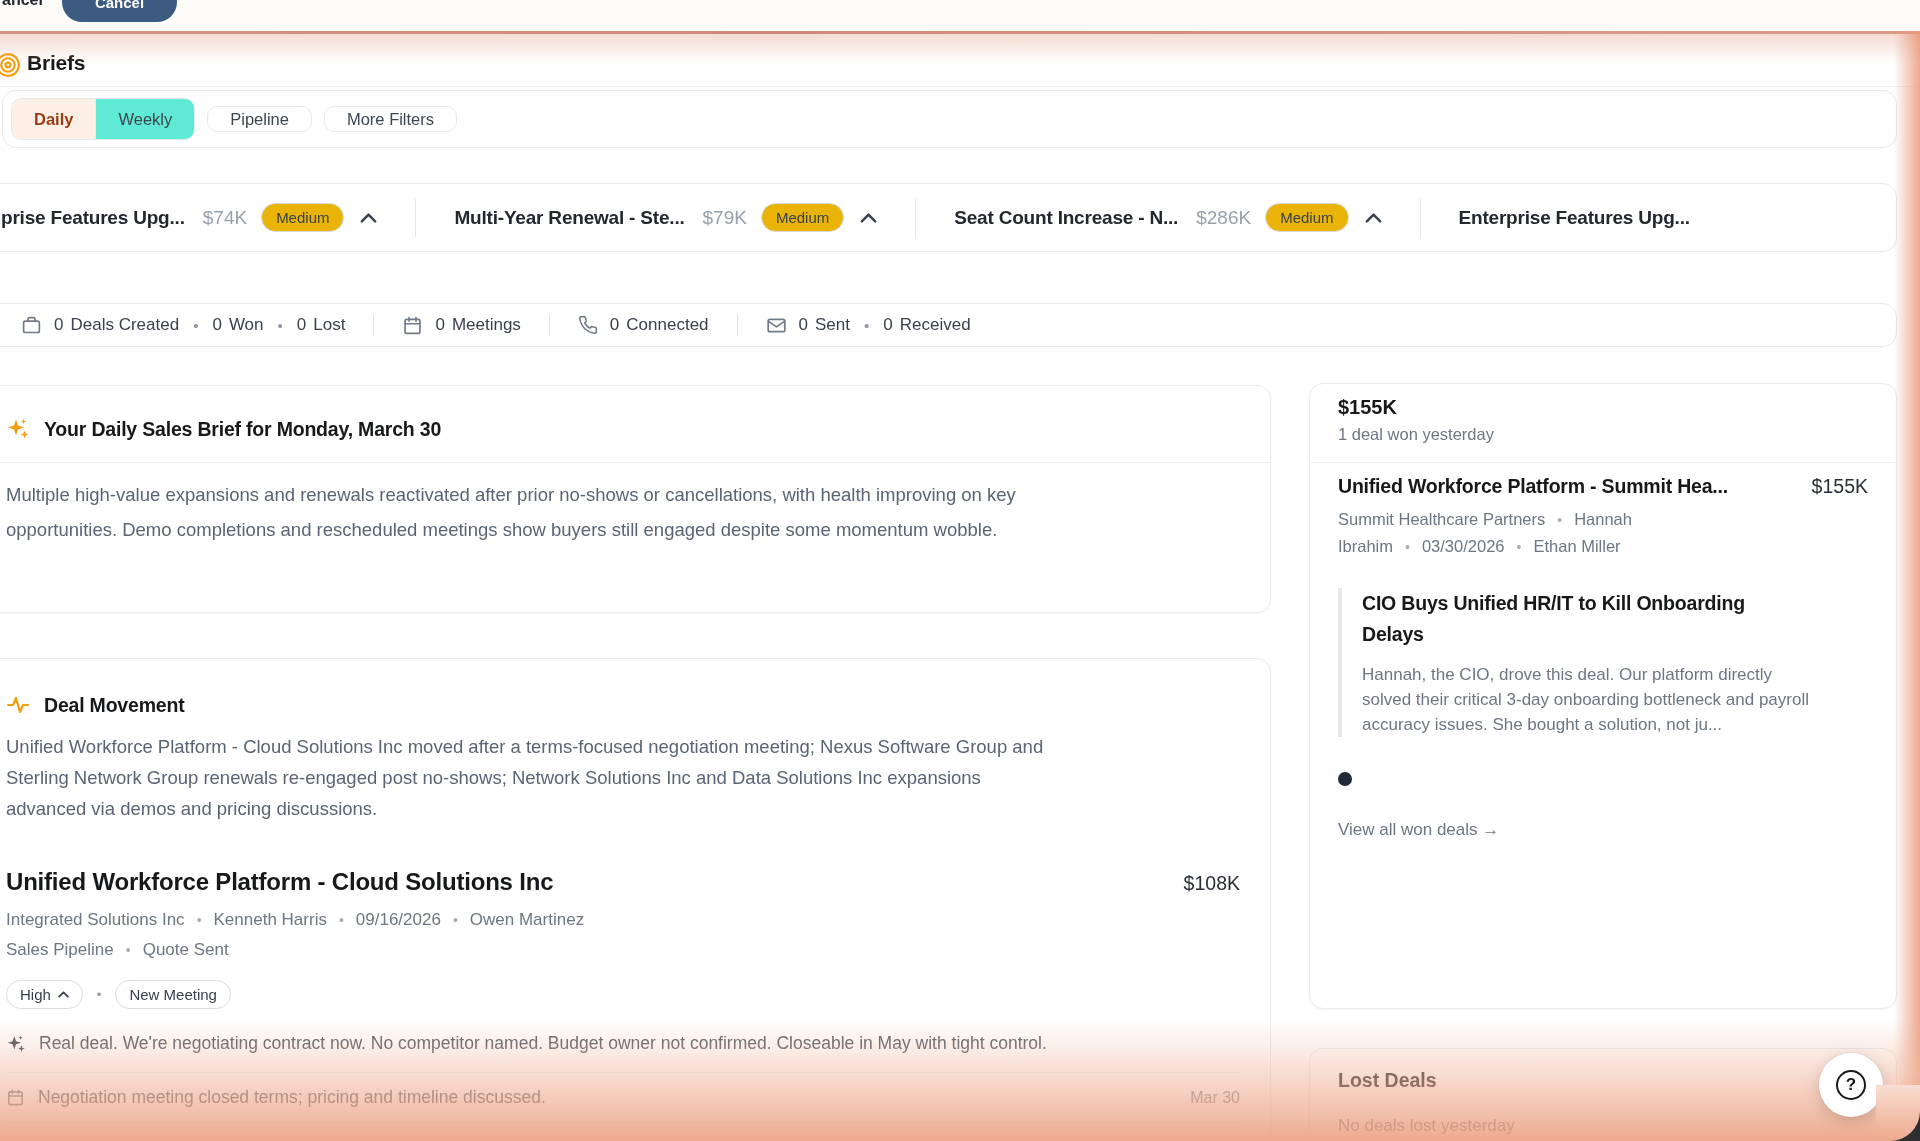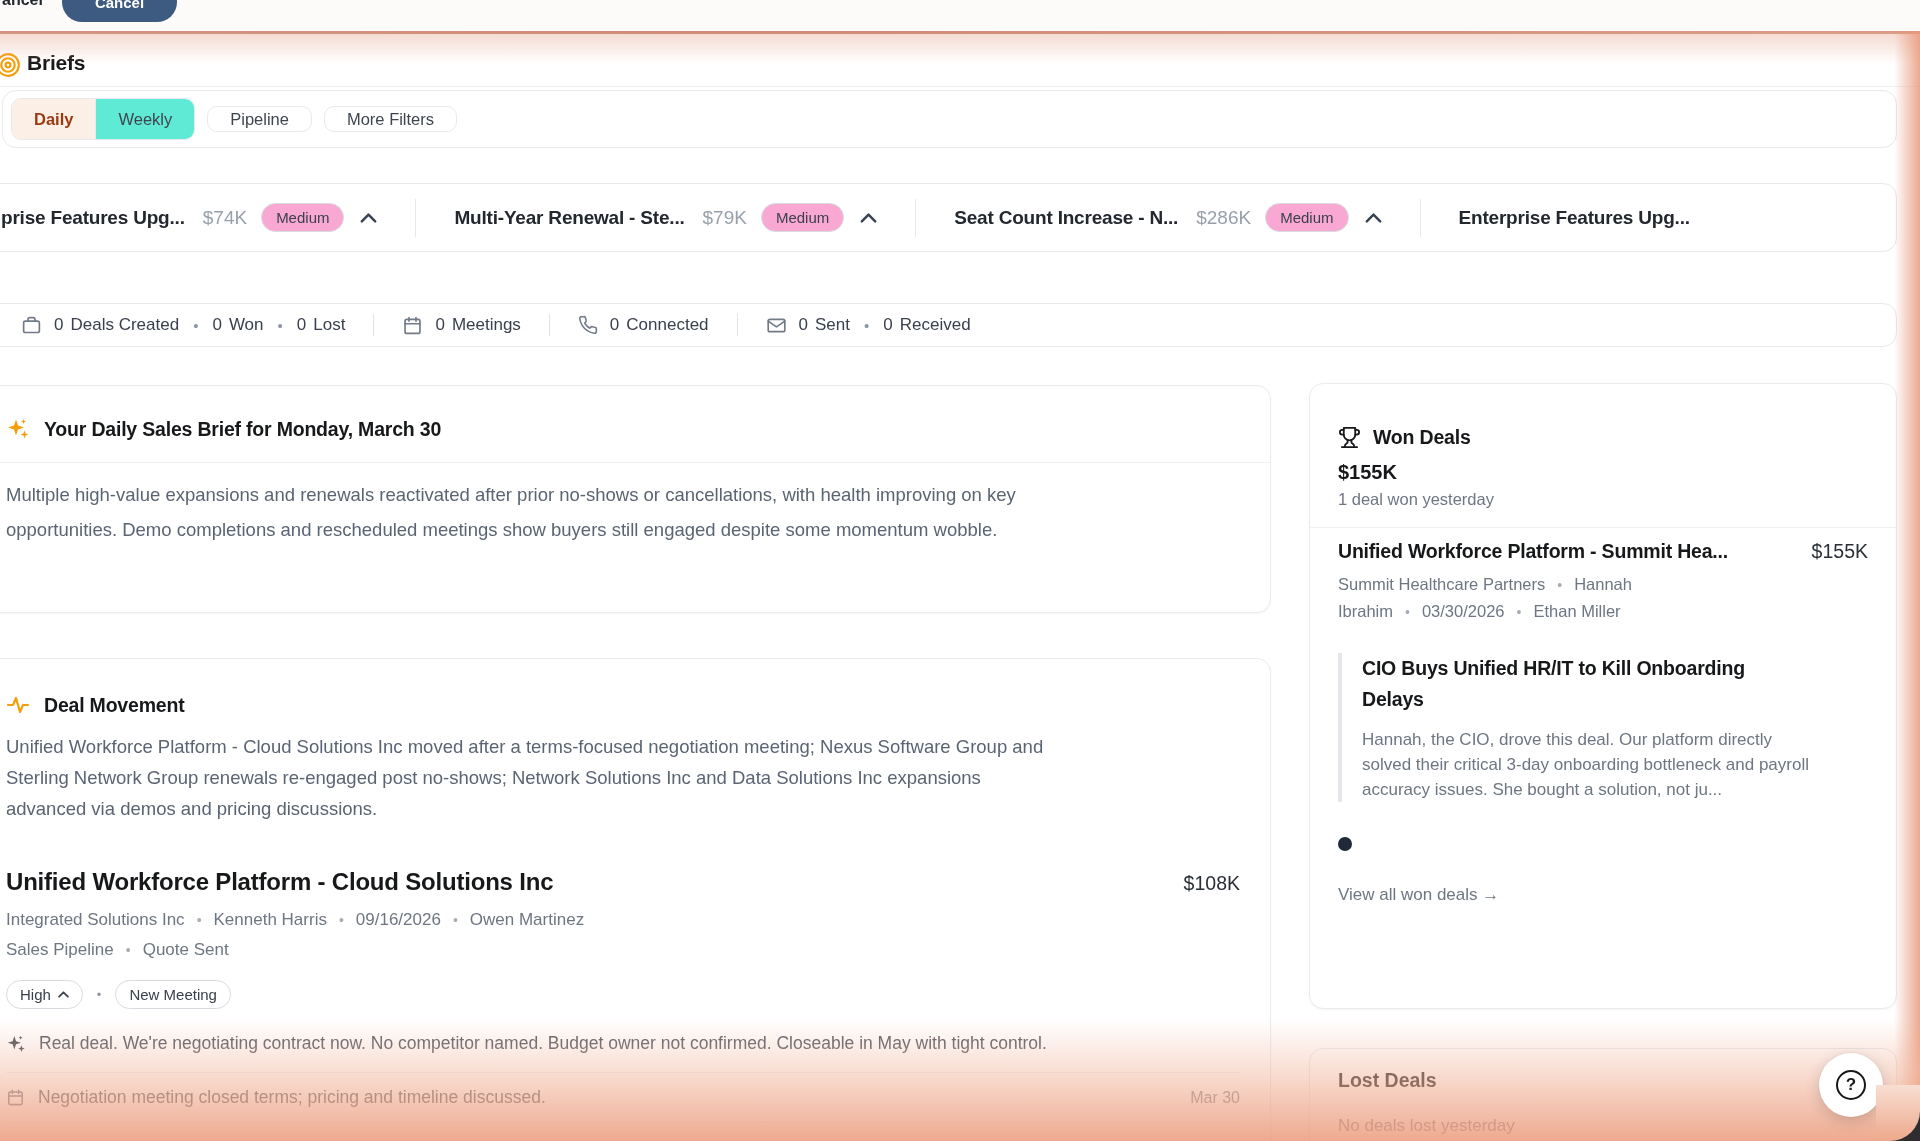--- a/index.html
+++ b/index.html
@@ -44,21 +44,21 @@
   .flat-btn { display:flex; align-items:center; height:26px; padding:0 22px; margin-left:12px; font-size:16.5px;
     color:#3f4550; font-weight:500; background:#fff; border:1px solid #e7e9ed; border-radius:10px; font-family:inherit; cursor:pointer; }
 
   
   .ticker { position:absolute; left:-30px; top:183px; width:1927px; height:69px; background:#fff;
     border:1px solid #e7e9ed; border-radius:14px; display:flex; align-items:center; overflow:hidden; padding-left:30px; }
   .ticker-item { display:flex; align-items:center; white-space:nowrap; }
   .ticker-title { font-size:19px; font-weight:600; color:#23272e; letter-spacing:-.2px; }
   .ticker-amount { margin-left:18px; font-size:19px; font-weight:500; color:#98a0ab; }
   .pill { margin-left:14px; border:1px solid #d8dce1; border-radius:999px; padding:5px 14px; font-size:15px;
-    color:#3a414c; background:#f9a8d4; display:inline-flex; align-items:center; }
+    color:#3a414c; background:#eab308; display:inline-flex; align-items:center; }
   .tick-chev { margin-left:16px; background:none; border:none; color:#374151; display:flex; align-items:center; cursor:pointer; }
   .vdiv { width:1px; height:38px; background:#e3e6ea; margin:0 38px; flex:none; }
 
   
   .statsbar { position:absolute; left:-30px; top:303px; width:1927px; height:44px; background:#fff;
     border:1px solid #e7e9ed; border-radius:14px; display:flex; align-items:center; padding-left:50px;
     font-size:17px; color:#3a414c; font-weight:500; }
   .sgroup { display:flex; align-items:center; }
   .sgroup svg { margin-right:12px; flex:none; }
   .spair { display:flex; align-items:center; gap:7px; }
@@ -344,33 +344,20 @@
         <span class="timeline-date">Mar 30</span>
       </div>
       <div class="next-deal-row">
         <span class="deal-title">Enterprise Features Upgrade - Nexus Software Group</span>
         <span class="deal-amount">$74K</span>
       </div>
     </div>
   </div>
 
   <div class="card woncard">
-    <div class="won-head">
-      <span>
-        <svg width="23" height="23" viewBox="0 0 24 24" fill="none" stroke="#17181a" stroke-width="1.9" stroke-linecap="round" stroke-linejoin="round">
-          <path d="M6 9H4.5a2.5 2.5 0 0 1 0-5H6"></path>
-            <path d="M18 9h1.5a2.5 2.5 0 0 0 0-5H18"></path>
-          <path d="M4 22h16"></path>
-            <path d="M10 14.66V17c0 .55-.47.98-.97 1.21C7.85 18.75 7 20.24 7 22"></path>
-          <path d="M14 14.66V17c0 .55.47.98.97 1.21C16.15 18.75 17 20.24 17 22"></path>
-            <path d="M18 2H6v7a6 6 0 0 0 12 0V2Z"></path>
-        </svg>
-      </span>
-      <span class="card-title">Won Deals</span>
-    </div>
     <div class="won-total">$155K</div>
     <div class="won-sub">1 deal won yesterday</div>
     <div class="won-hr"></div>
 
     <div class="wdeal-title-row">
       <span class="wdeal-title">Unified Workforce Platform - Summit Hea...</span>
       <span class="wdeal-amount">$155K</span>
     </div>
     <div class="won-meta dots">
       <span>Summit Healthcare Partners</span><span>Hannah Ibrahim</span><span>03/30/2026</span><span>Ethan Miller</span>

